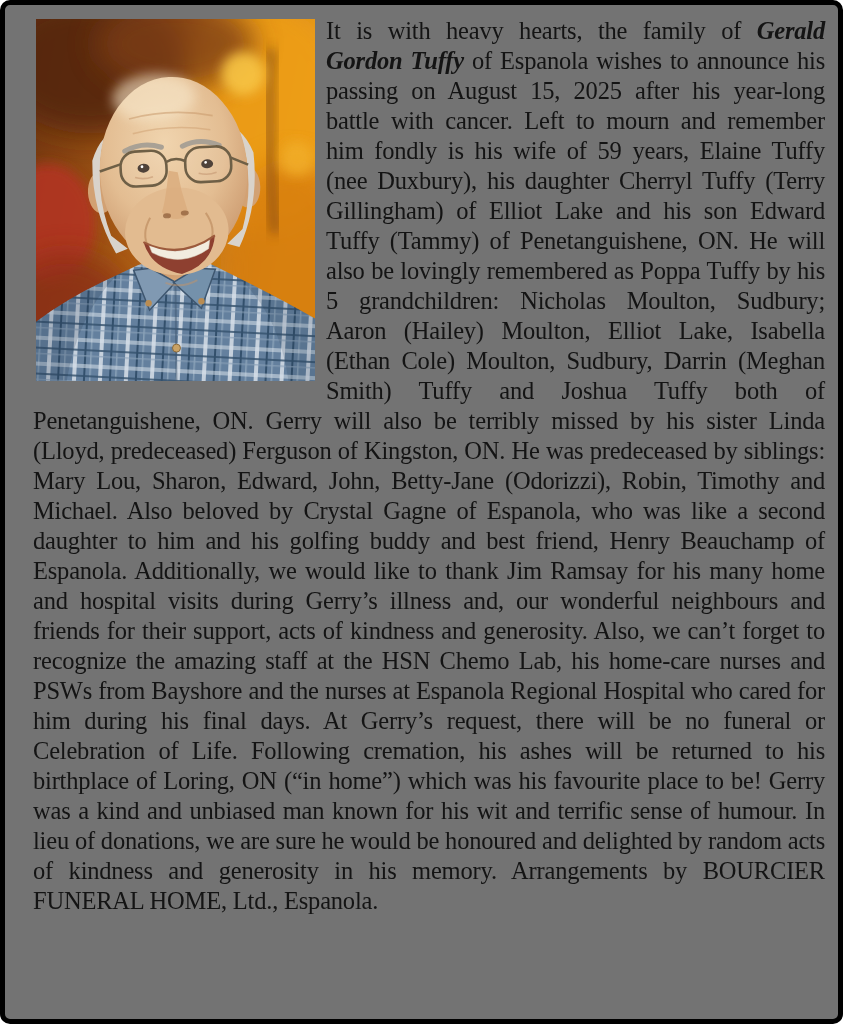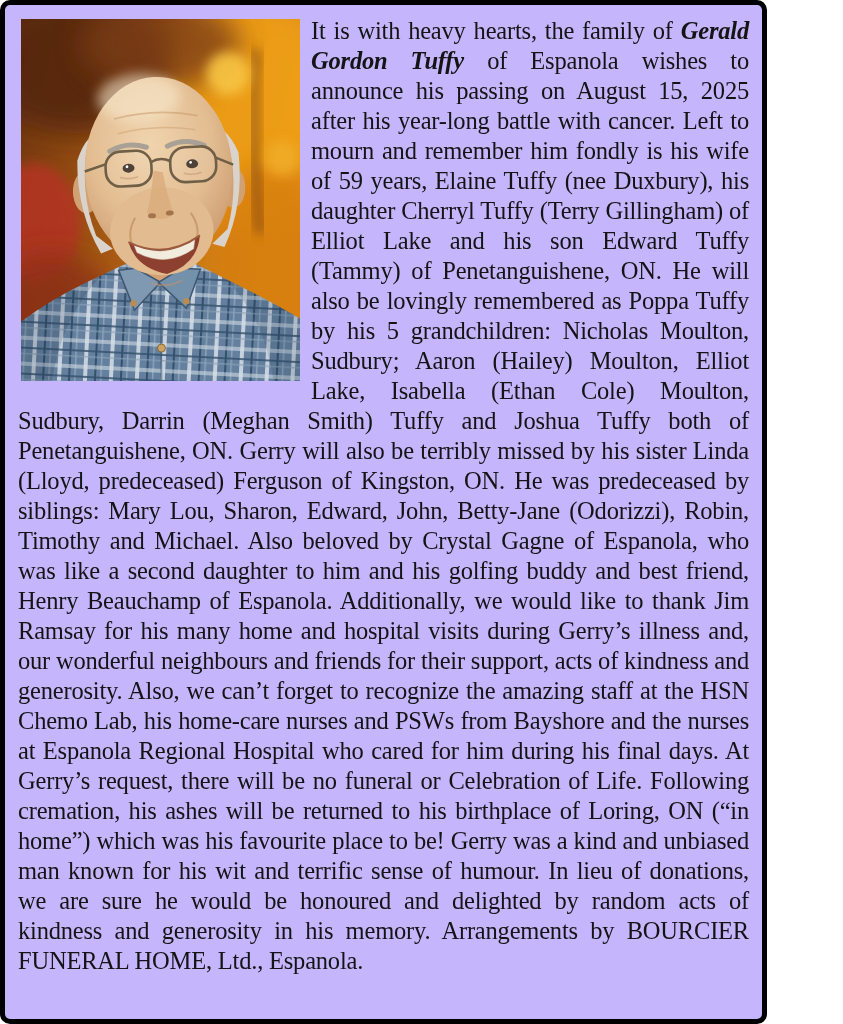--- a/index.html
+++ b/index.html
@@ -8,26 +8,26 @@
     background: #ffffff;
   }
   body {
     width: 843px;
     height: 1024px;
     overflow: hidden;
     font-family: "Liberation Serif", "DejaVu Serif", serif;
   }
   .frame {
     box-sizing: border-box;
-    width: 767px;
+    width: 843px;
     height: 1024px;
     border: 5px solid #000000;
     border-radius: 10px;
-    background: #c4b5fd;
-    padding: 11px 13px 9px 13px;
+    background: #737373;
+    padding: 11px 13px 9px 28px;
   }
   .photo {
     float: left;
     width: 279px;
     height: 362px;
     margin: 3px 11px 10px 3px;
     overflow: hidden;
   }
   .photo svg {
     display: block;

